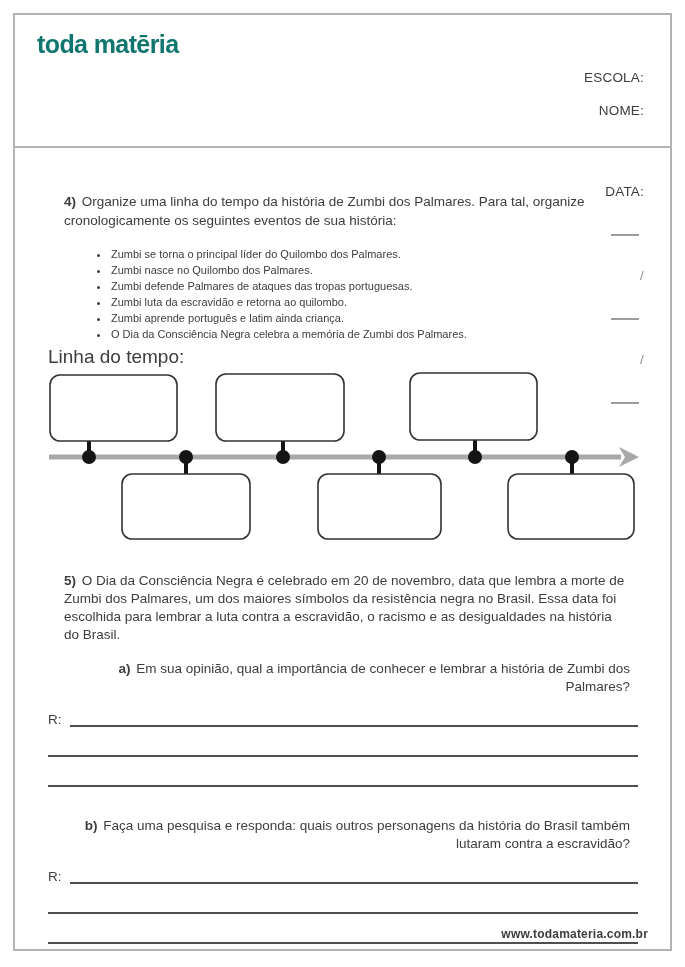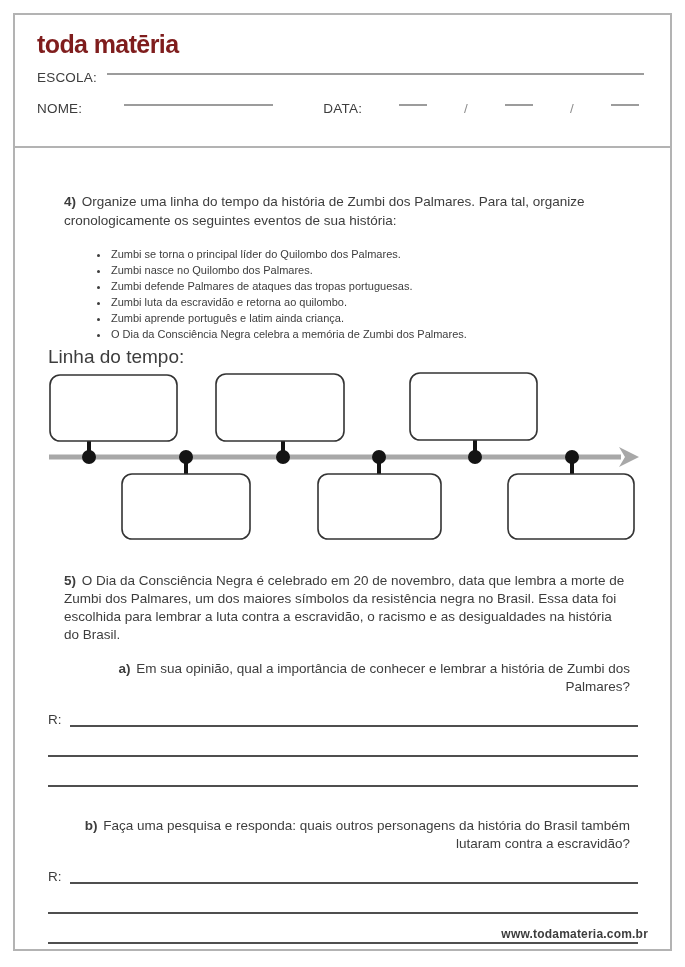--- a/index.html
+++ b/index.html
@@ -14,24 +14,24 @@
     position:absolute;left:13px;top:13px;width:659px;height:938px;
     border:2px solid #b3b3b3;box-sizing:border-box;background:#fff;
   }
   
   .sheet-header{
     box-sizing:border-box;height:133px;
     border-bottom:2px solid #b3b3b3;
     padding:16px 26px 0 22px;
   }
   .logo{
-    font-size:25px;font-weight:bold;letter-spacing:-0.6px;color:#7f1d1d;
+    font-size:25px;font-weight:bold;letter-spacing:-0.6px;color:#0f766e;
     line-height:26px;
   }
-  .field-row{display:flex;font-size:13.5px;letter-spacing:0.2px;}
+  .field-row{display:flex;align-items:flex-end;font-size:13.5px;letter-spacing:0.2px;flex-direction:column;}
   .row-escola{margin-top:13px;}
   .row-nome{margin-top:16px;gap:32px;}
   .field-label{white-space:nowrap;color:#3d3d3d;}
   .field-line{flex:1;height:3px;border-bottom:2px solid #9c9c9c;margin-left:10px;}
   .nome-line{flex:1;}
   .date-label{margin-left:18px;}
   .date-blank{width:28px;height:3px;border-bottom:2px solid #9c9c9c;margin:0 5px;}
   .slash{color:#8f8f8f;}
   
   .content{padding:28px 24px 0 33px;}

